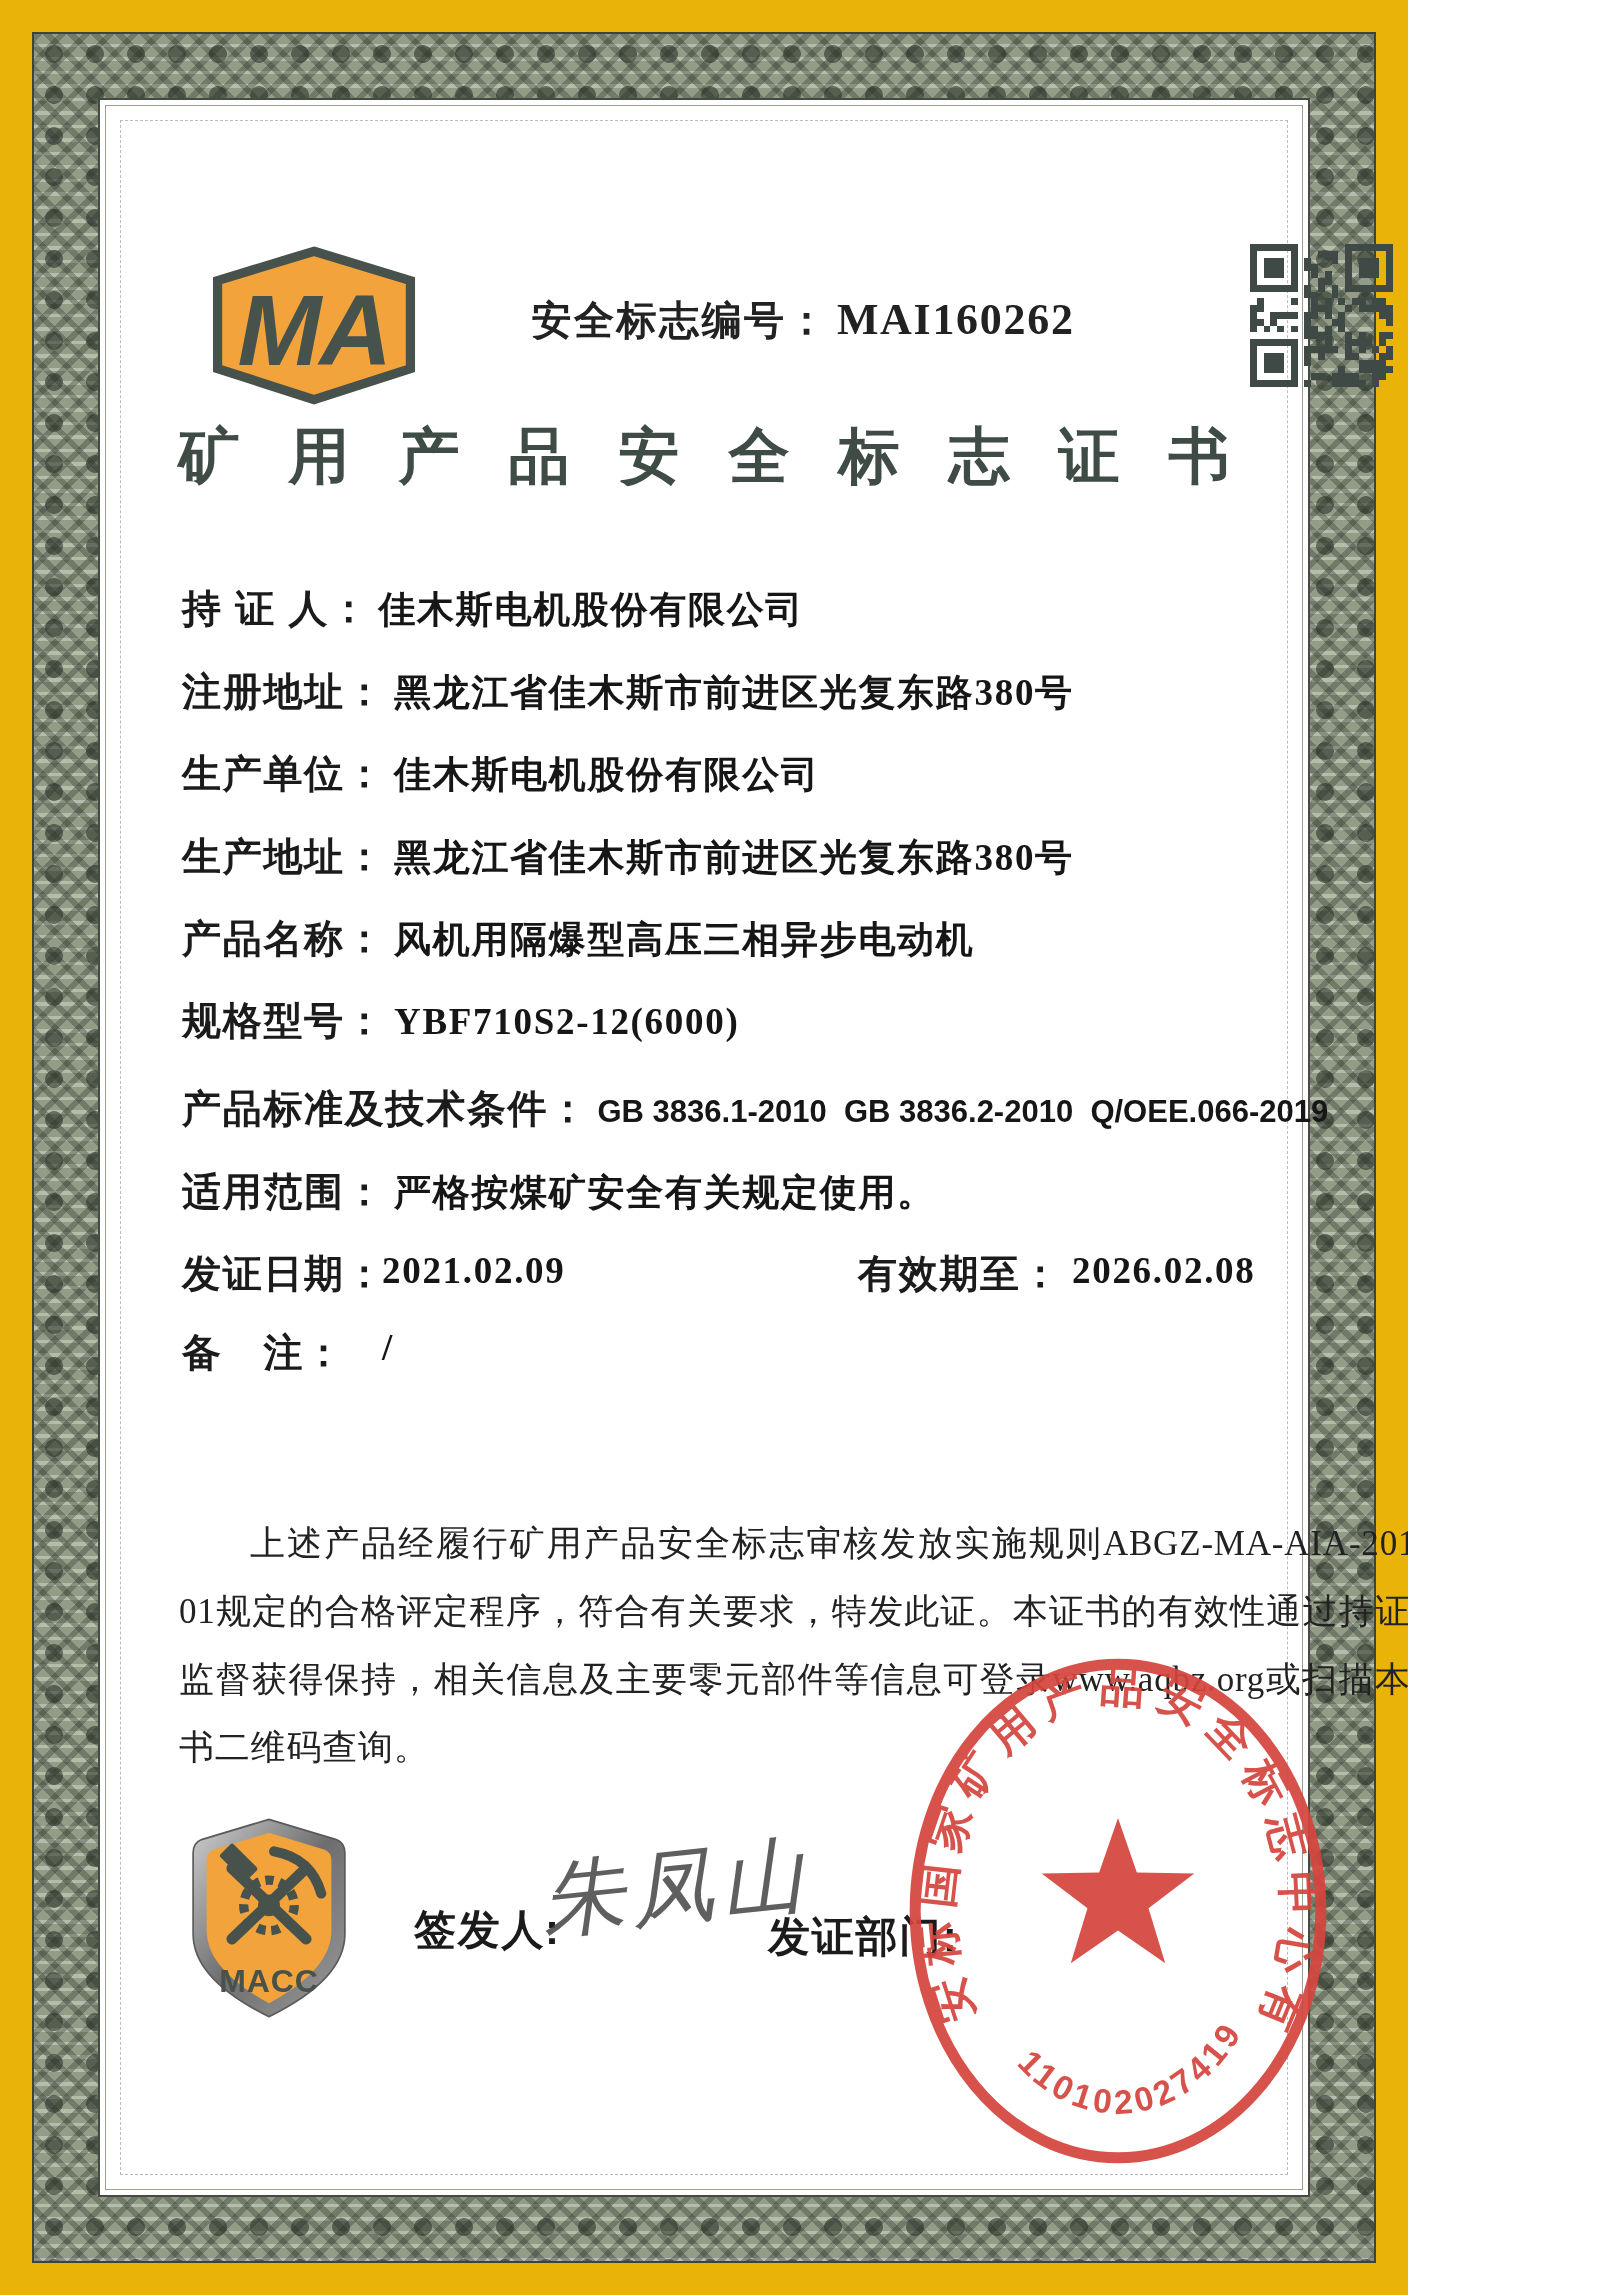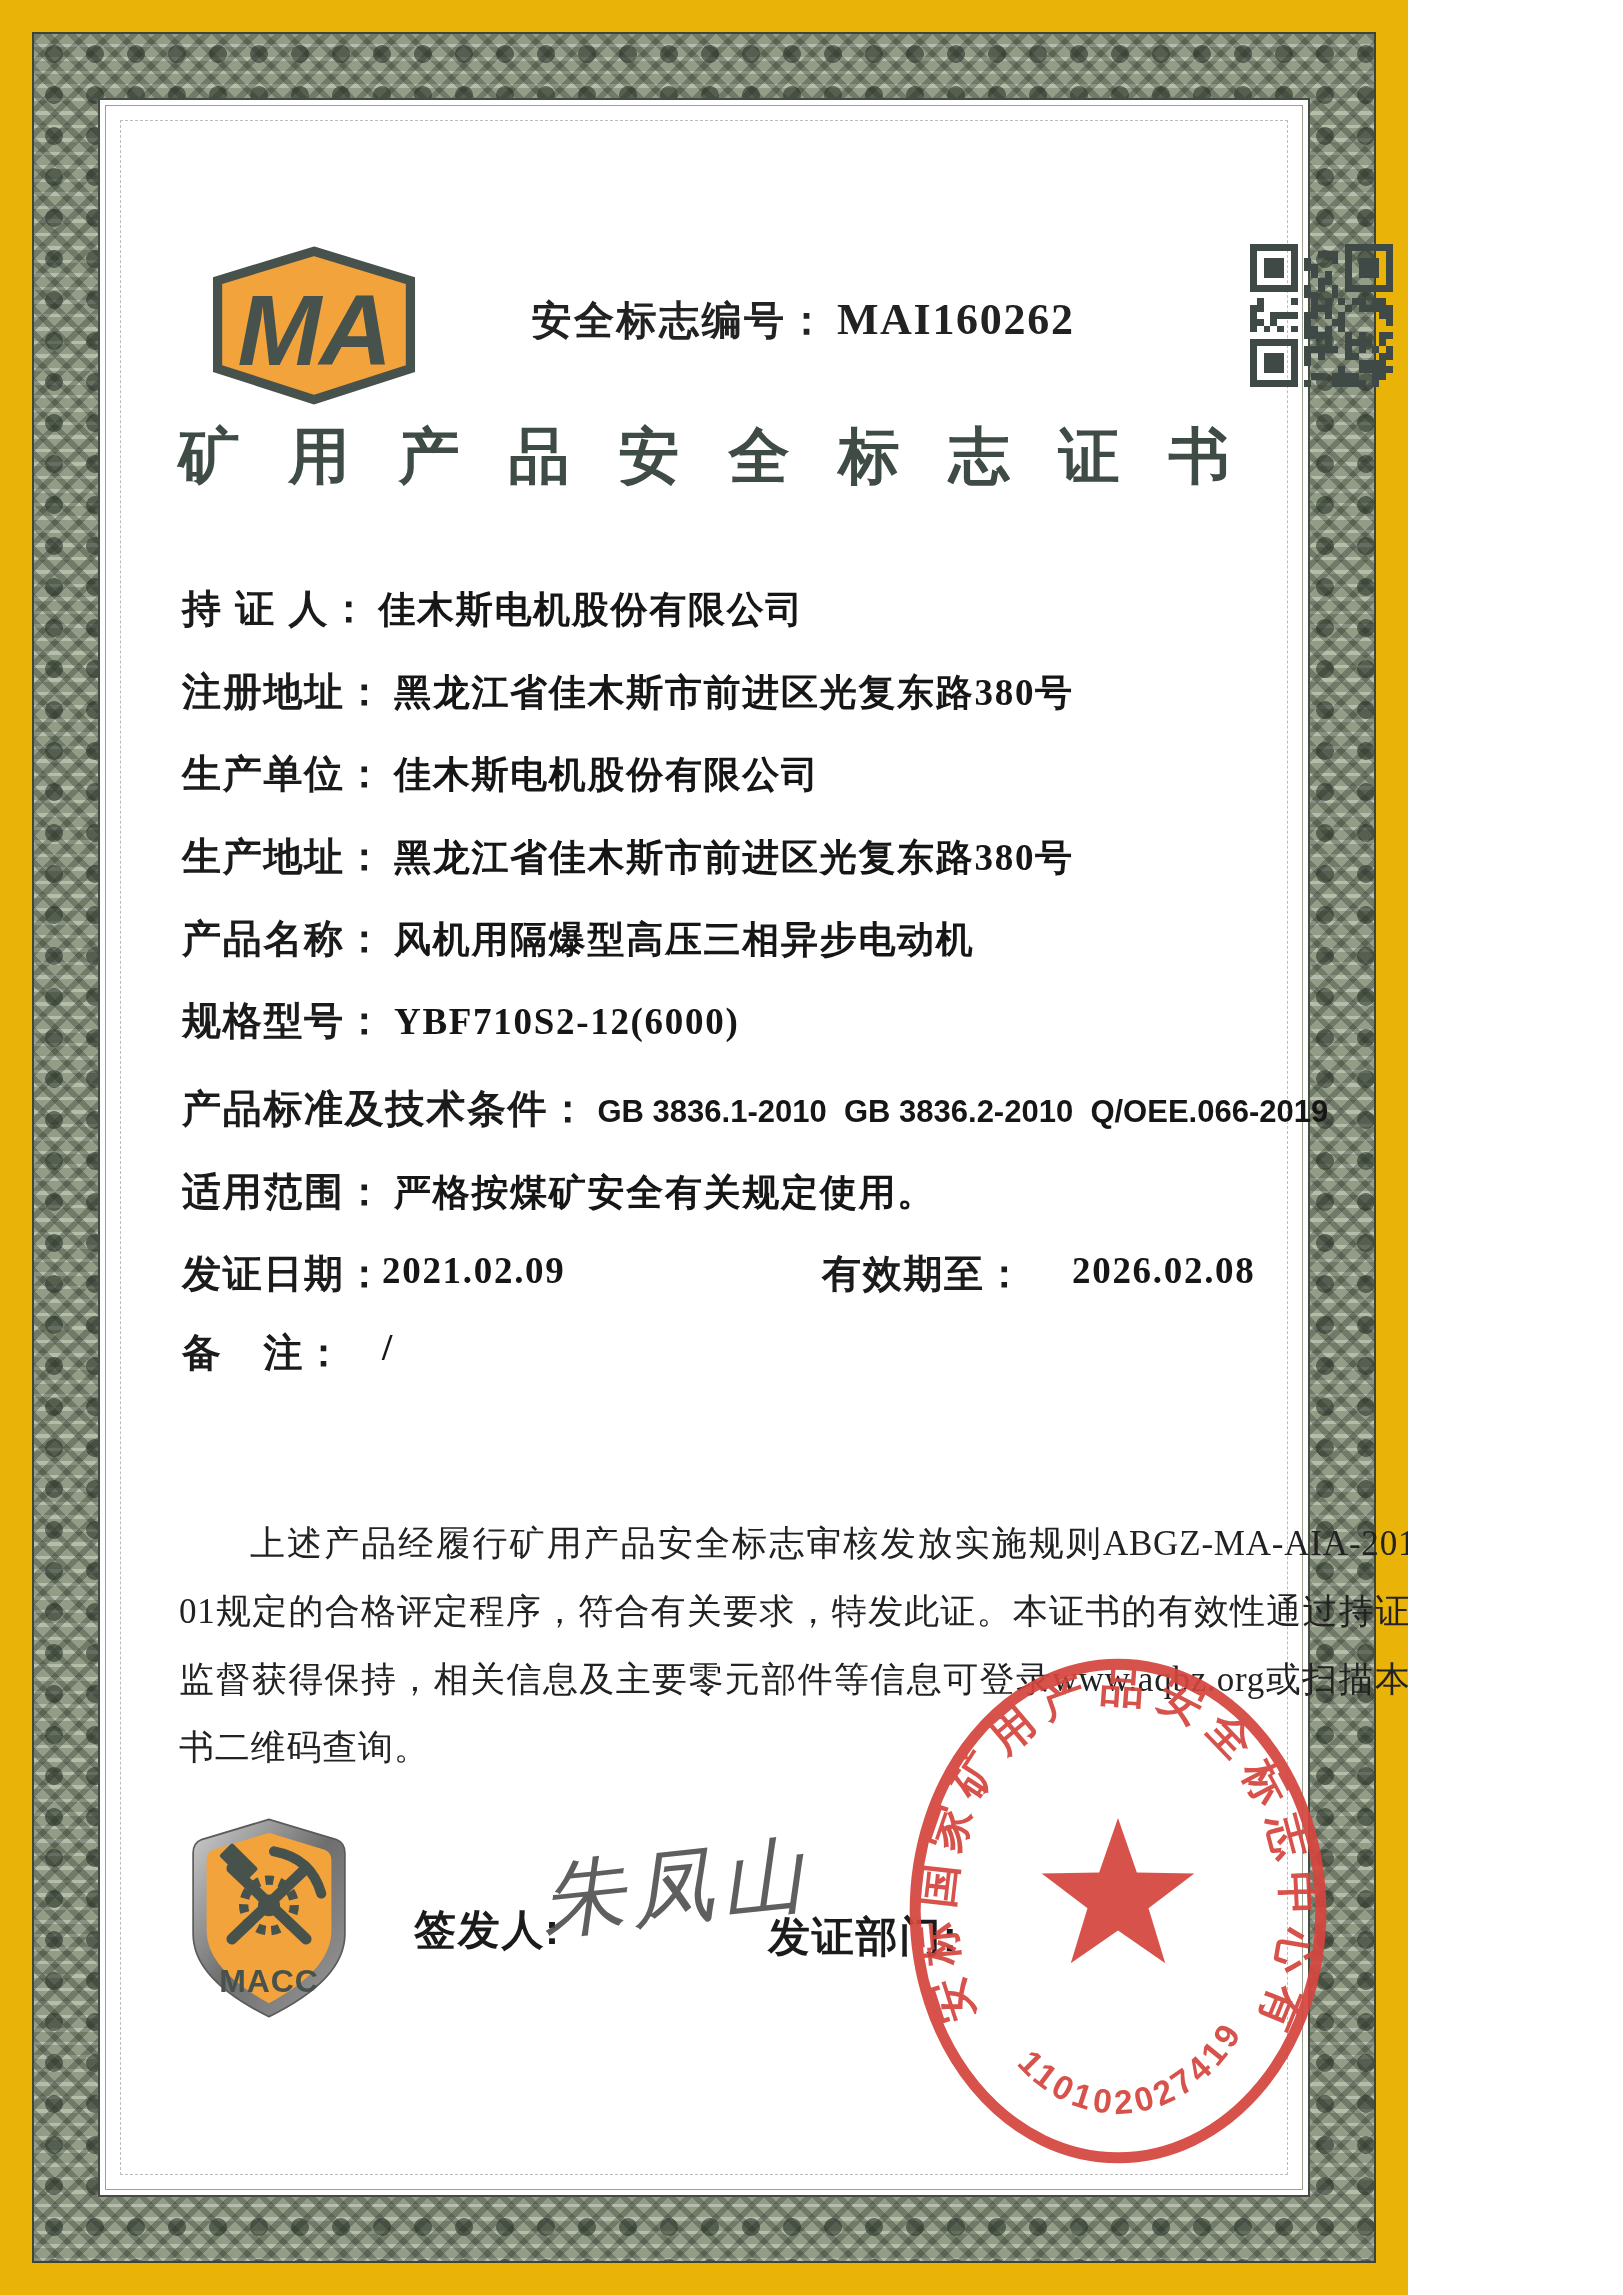--- a/index.html
+++ b/index.html
@@ -559,21 +559,21 @@
     <span class="lbl">产品标准及技术条件：</span>
     <span class="val val-std">GB 3836.1-2010  GB 3836.2-2010  Q/OEE.066-2019</span>
   </div>
   <div class="row r7">
     <span class="lbl">适用范围：</span>
     <span class="val">严格按煤矿安全有关规定使用。</span>
   </div>
 
   <span class="abs flbl" style="left:182px;top:1247px">发证日期：</span>
   <span class="abs fval" style="left:382px;top:1249px">2021.02.09</span>
-  <span class="abs flbl" style="left:822px;top:1247px">有效期至：</span>
+  <span class="abs flbl" style="left:858px;top:1247px">有效期至：</span>
   <span class="abs fval" style="left:1072px;top:1249px">2026.02.08</span>
 
   <span class="abs flbl" style="left:182px;top:1326px">备　注：</span>
   <span class="abs fval" style="left:382px;top:1326px">/</span>
 
   <div class="para">上述产品经履行矿用产品安全标志审核发放实施规则ABGZ-MA-AIA-2017-01规定的合格评定程序，符合有关要求，特发此证。本证书的有效性通过持证后监督获得保持，相关信息及主要零元部件等信息可登录www.aqbz.org或扫描本证书二维码查询。</div>
 
   <svg class="shield" viewBox="0 0 204 246">
     <defs>
       <linearGradient id="metal" x1="0" y1="0" x2="1" y2="1">

